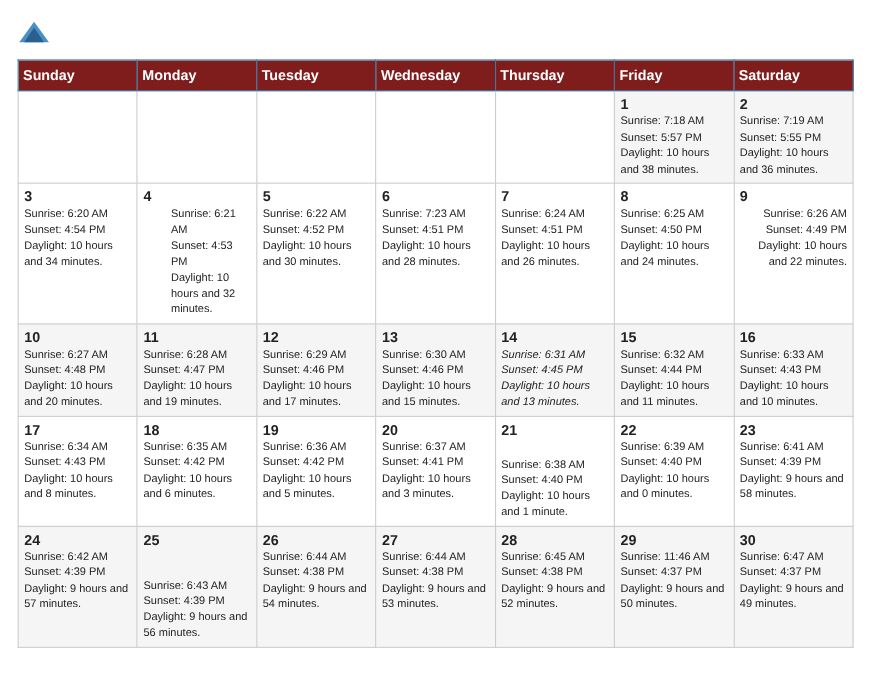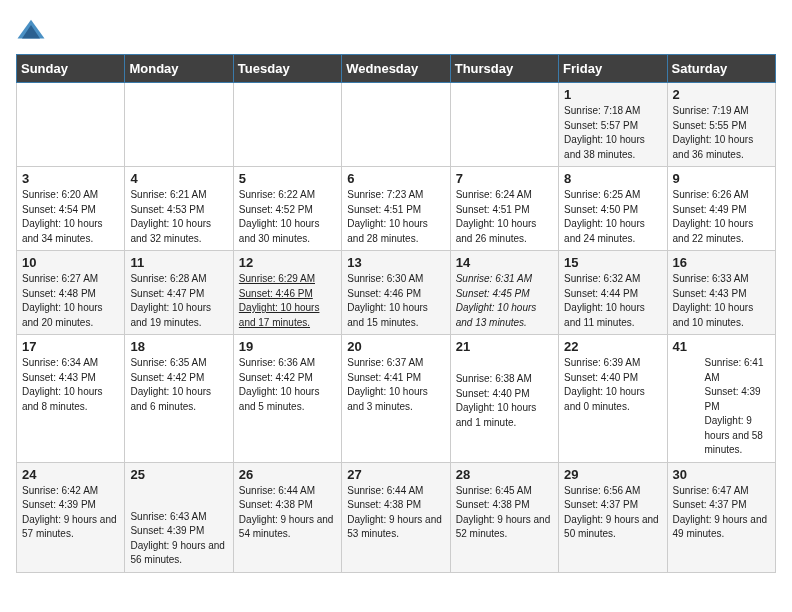--- a/index.html
+++ b/index.html
@@ -51,21 +51,21 @@
     .location {
       font-size: 16px;
       color: #444;
     }
     table {
       width: 100%;
       border-collapse: collapse;
       table-layout: fixed;
     }
     thead tr th {
-      background-color: #404040;
+      background-color: #7f1d1d;
       color: #fff;
       font-size: 13px;
       font-weight: bold;
       padding: 6px 4px;
       text-align: left;
       border: 1px solid #3a7aaa;
     }
     tbody tr td {
       border: 1px solid #ccc;
       vertical-align: top;
@@ -150,21 +150,21 @@
       </tr>
       <tr>
         <td>
           <span class="day-number">3</span>
           <div class="day-info" style="white-space: pre-line;">Sunrise: 6:20 AM
 Sunset: 4:54 PM
 Daylight: 10 hours and 34 minutes.</div>
         </td>
         <td>
           <span class="day-number">4</span>
-          <div class="day-info" style="white-space: pre-line;">Sunrise: 6:21 AM
+          <div class="day-info" style="white-space: pre-line; margin-left: 25px;">Sunrise: 6:21 AM
 Sunset: 4:53 PM
 Daylight: 10 hours and 32 minutes.</div>
         </td>
         <td>
           <span class="day-number">5</span>
           <div class="day-info" style="white-space: pre-line;">Sunrise: 6:22 AM
 Sunset: 4:52 PM
 Daylight: 10 hours and 30 minutes.</div>
         </td>
         <td>
@@ -180,41 +180,41 @@
 Daylight: 10 hours and 26 minutes.</div>
         </td>
         <td>
           <span class="day-number">8</span>
           <div class="day-info" style="white-space: pre-line;">Sunrise: 6:25 AM
 Sunset: 4:50 PM
 Daylight: 10 hours and 24 minutes.</div>
         </td>
         <td>
           <span class="day-number">9</span>
-          <div class="day-info" style="white-space: pre-line;">Sunrise: 6:26 AM
+          <div class="day-info" style="white-space: pre-line; text-align: right;">Sunrise: 6:26 AM
 Sunset: 4:49 PM
 Daylight: 10 hours and 22 minutes.</div>
         </td>
       </tr>
       <tr>
         <td>
           <span class="day-number">10</span>
           <div class="day-info" style="white-space: pre-line;">Sunrise: 6:27 AM
 Sunset: 4:48 PM
 Daylight: 10 hours and 20 minutes.</div>
         </td>
         <td>
           <span class="day-number">11</span>
           <div class="day-info" style="white-space: pre-line;">Sunrise: 6:28 AM
 Sunset: 4:47 PM
 Daylight: 10 hours and 19 minutes.</div>
         </td>
         <td>
           <span class="day-number">12</span>
-          <div class="day-info" style="white-space: pre-line; text-decoration: underline;">Sunrise: 6:29 AM
+          <div class="day-info" style="white-space: pre-line;">Sunrise: 6:29 AM
 Sunset: 4:46 PM
 Daylight: 10 hours and 17 minutes.</div>
         </td>
         <td>
           <span class="day-number">13</span>
           <div class="day-info" style="white-space: pre-line;">Sunrise: 6:30 AM
 Sunset: 4:46 PM
 Daylight: 10 hours and 15 minutes.</div>
         </td>
         <td>
@@ -267,22 +267,22 @@
 Sunset: 4:40 PM
 Daylight: 10 hours and 1 minute.</div>
         </td>
         <td>
           <span class="day-number">22</span>
           <div class="day-info" style="white-space: pre-line;">Sunrise: 6:39 AM
 Sunset: 4:40 PM
 Daylight: 10 hours and 0 minutes.</div>
         </td>
         <td>
-          <span class="day-number">41</span>
-          <div class="day-info" style="white-space: pre-line; margin-left: 32px;">Sunrise: 6:41 AM
+          <span class="day-number">23</span>
+          <div class="day-info" style="white-space: pre-line;">Sunrise: 6:41 AM
 Sunset: 4:39 PM
 Daylight: 9 hours and 58 minutes.</div>
         </td>
       </tr>
       <tr>
         <td>
           <span class="day-number">24</span>
           <div class="day-info" style="white-space: pre-line;">Sunrise: 6:42 AM
 Sunset: 4:39 PM
 Daylight: 9 hours and 57 minutes.</div>
@@ -306,21 +306,21 @@
 Daylight: 9 hours and 53 minutes.</div>
         </td>
         <td>
           <span class="day-number">28</span>
           <div class="day-info" style="white-space: pre-line;">Sunrise: 6:45 AM
 Sunset: 4:38 PM
 Daylight: 9 hours and 52 minutes.</div>
         </td>
         <td>
           <span class="day-number">29</span>
-          <div class="day-info" style="white-space: pre-line;">Sunrise: 6:56 AM
+          <div class="day-info" style="white-space: pre-line;">Sunrise: 11:46 AM
 Sunset: 4:37 PM
 Daylight: 9 hours and 50 minutes.</div>
         </td>
         <td>
           <span class="day-number">30</span>
           <div class="day-info" style="white-space: pre-line;">Sunrise: 6:47 AM
 Sunset: 4:37 PM
 Daylight: 9 hours and 49 minutes.</div>
         </td>
       </tr>

